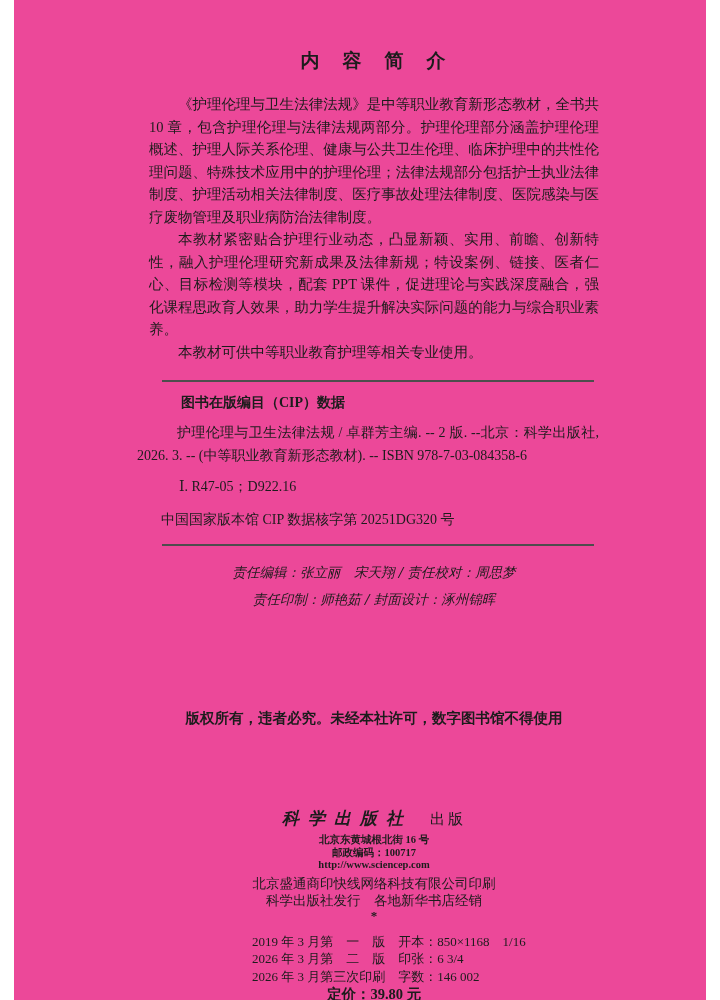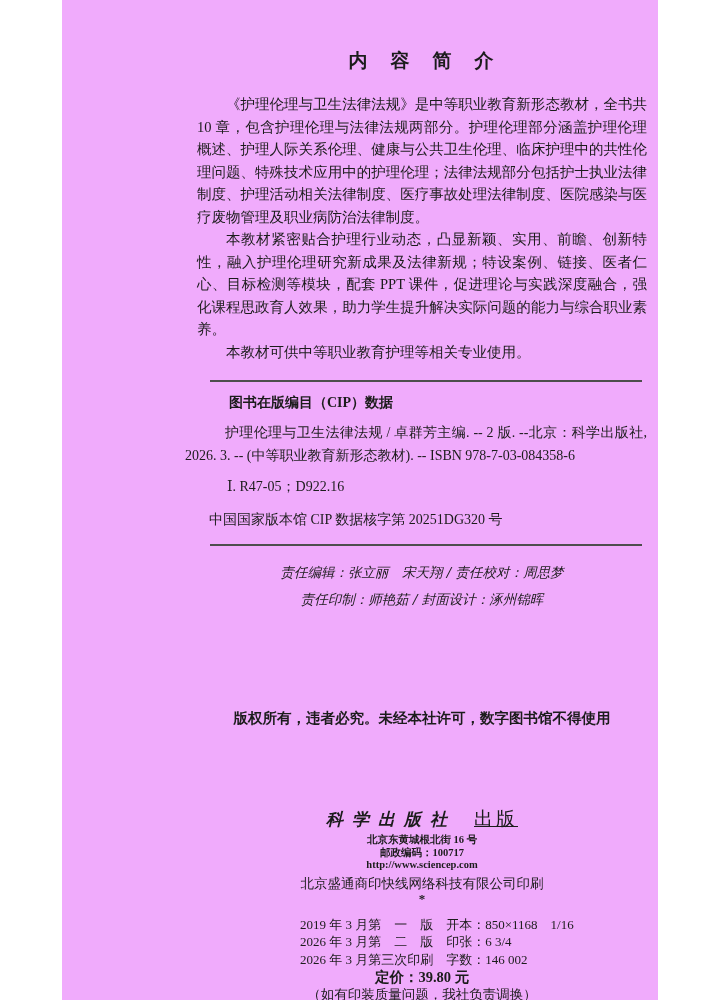--- a/index.html
+++ b/index.html
@@ -1,22 +1,22 @@
 <!DOCTYPE html>
 <html><head>
 <meta charset="utf-8">
 <style>
   * { margin: 0; padding: 0; box-sizing: border-box; }
   html, body { background: #ffffff; }
   .page {
     position: relative;
-    width: 596px;
+    width: 692px;
     height: 1000px;
     margin: 0 auto;
-    background: #f0abfc;
+    background: #ec4899;
     color: #1c1c1c;
     font-family: "Liberation Serif", "DejaVu Serif", serif;
     overflow: hidden;
   }
   .content {
     position: absolute;
     left: 135px;
     top: 0;
     width: 450px;
   }
@@ -87,24 +87,23 @@
   }
   .publisher { margin-top: 80px; text-align: center; }
   .pub-logo-line { line-height: 21px; }
   .pub-logo-script {
     font-style: italic;
     font-weight: bold;
     font-size: 17px;
     letter-spacing: 9px;
   }
   .pub-logo-suffix {
-    font-size: 19px;
+    font-size: 15px;
     letter-spacing: 3px;
     margin-left: 14px;
-    text-decoration: underline;
   }
   .pub-small {
     font-size: 10.5px;
     font-weight: bold;
     line-height: 12.5px;
   }
   .pub-small-first { margin-top: 4px; }
   .pub-url {
     font-size: 10.5px;
     font-weight: bold;
@@ -178,20 +177,21 @@
 
     <div class="publisher">
       <div class="pub-logo-line">
         <span class="pub-logo-script">科学出版社</span>
         <span class="pub-logo-suffix">出版</span>
       </div>
       <div class="pub-small pub-small-first">北京东黄城根北街 16 号</div>
       <div class="pub-small">邮政编码：100717</div>
       <div class="pub-url">http://www.sciencep.com</div>
       <div class="pub-line pub-line-first">北京盛通商印快线网络科技有限公司印刷</div>
+      <div class="pub-line">科学出版社发行　各地新华书店经销</div>
     </div>
 
     <div class="separator">*</div>
 
     <div class="edition">
       <div class="edition-line">2019 年 3 月第　一　版　开本：850×1168　1/16</div>
       <div class="edition-line">2026 年 3 月第　二　版　印张：6 3/4</div>
       <div class="edition-line">2026 年 3 月第三次印刷　字数：146 002</div>
     </div>
 

